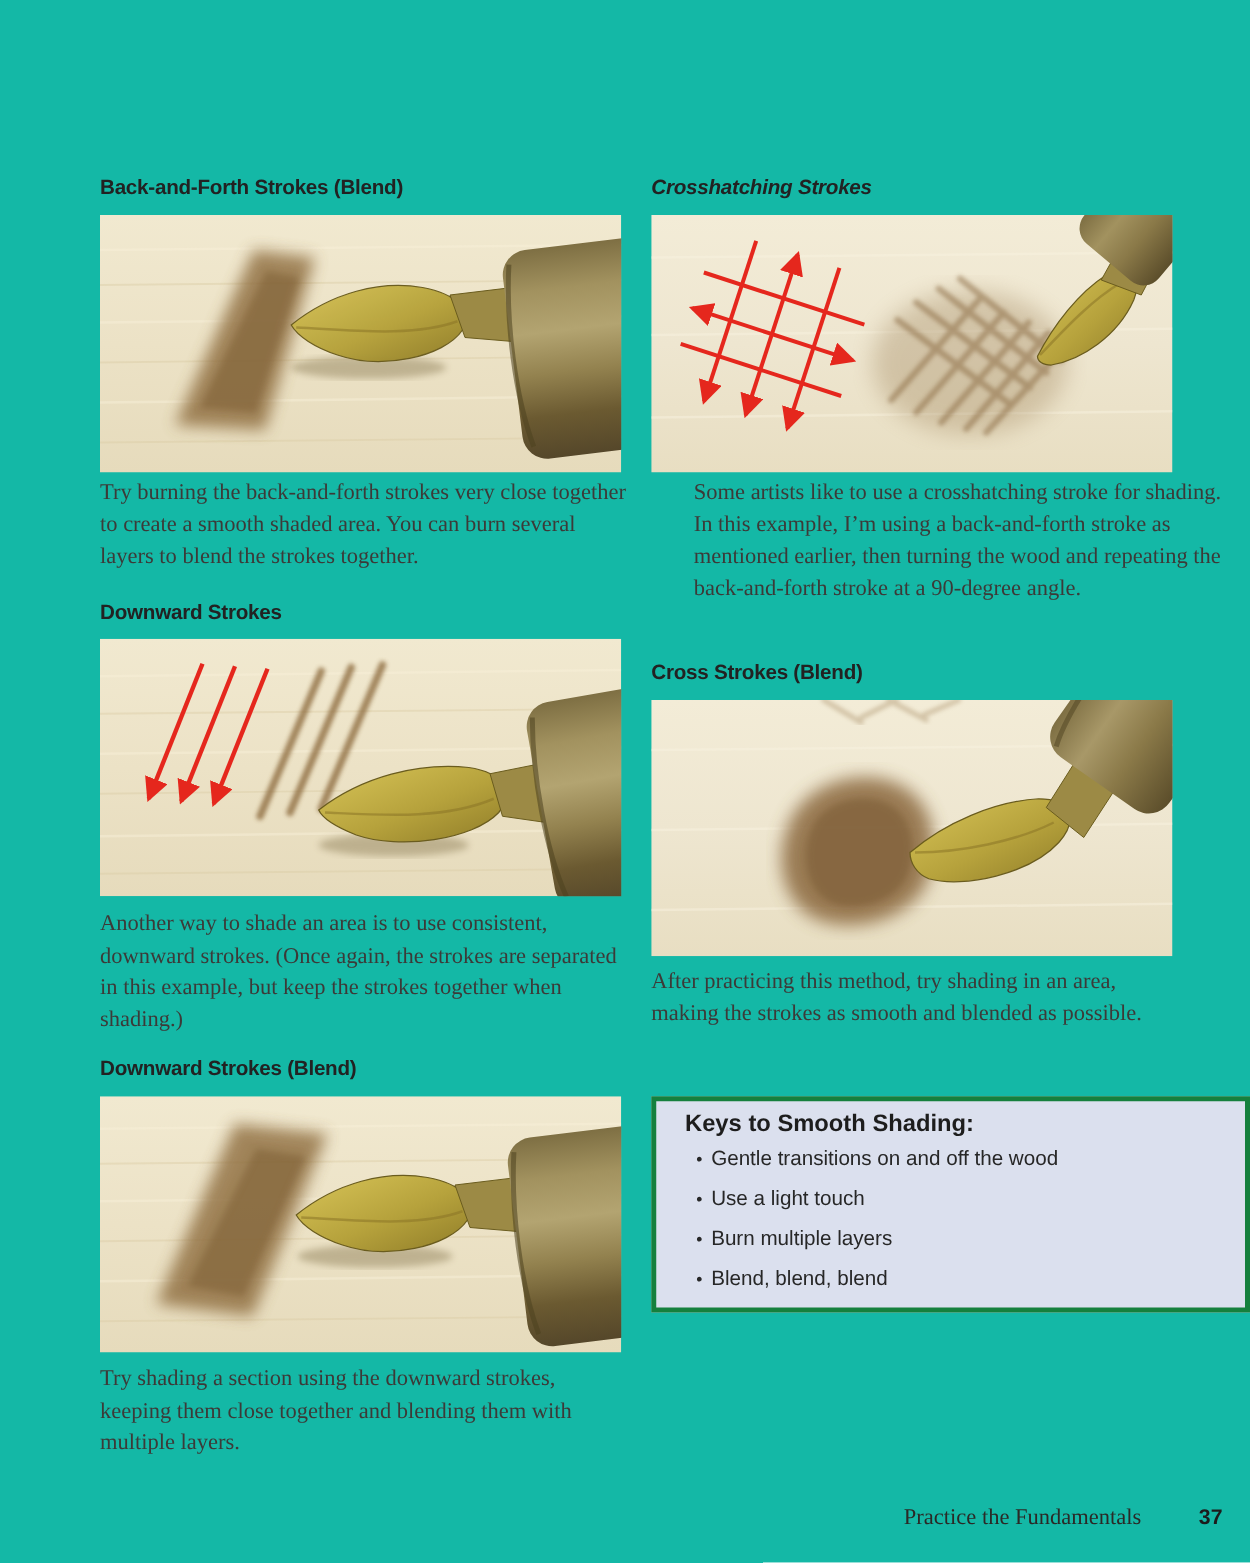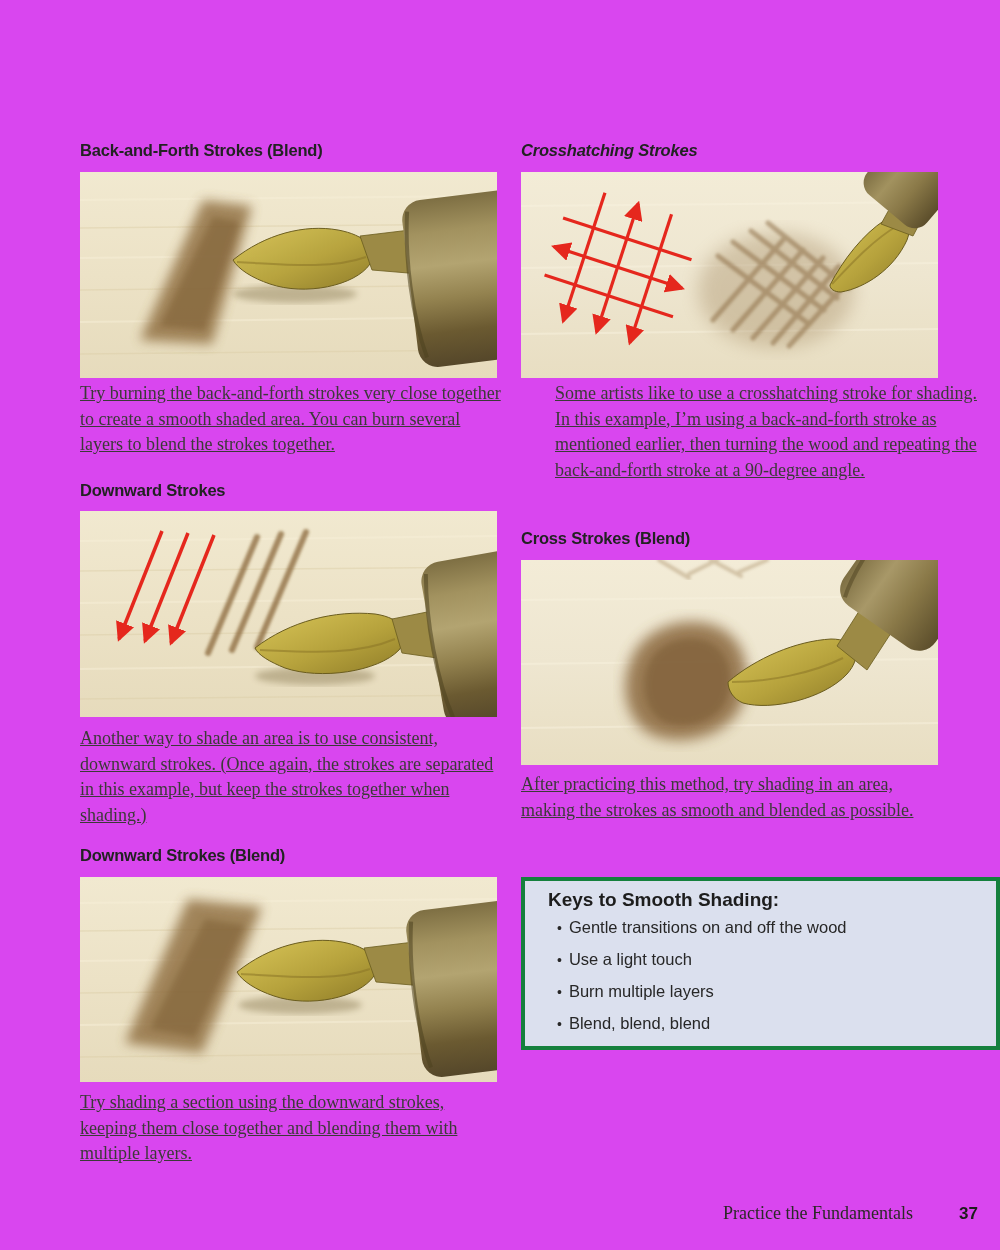--- a/index.html
+++ b/index.html
@@ -1,22 +1,22 @@
 <!DOCTYPE html>
 <html><head>
 <meta charset="utf-8">
 <style>
   html,body{margin:0;padding:0;background:#ffffff;}
-  .page{position:relative;width:1000px;height:1250px;background:#d946ef;overflow:hidden;
+  .page{position:relative;width:1000px;height:1250px;background:#14b8a6;overflow:hidden;
         font-family:"Liberation Sans",sans-serif;}
   .abs{position:absolute;}
   .heading{font-family:"Liberation Sans",sans-serif;font-weight:700;font-size:16.5px;
            color:#222222;letter-spacing:-0.2px;}
   .caption{font-family:"Liberation Serif",serif;font-size:18px;line-height:25.5px;
-           color:#3c3a38;text-decoration:underline;}
+           color:#3c3a38;}
   .photo{display:block;}
   .keys-box{background:#dbe0ee;border:4px solid #15803d;box-sizing:border-box;
             padding:8px 10px 0 23px;}
   .keys-title{font-weight:700;font-size:19px;color:#1d1d1d;margin:0 0 7px 0;}
   .keys-list{list-style:none;margin:0;padding:0 0 0 9px;}
   .keys-list li{font-size:16.5px;color:#272727;margin-bottom:13px;display:flex;align-items:baseline;}
   .keys-list .dot{font-size:14px;margin-right:7px;color:#272727;}
   .footer-chapter{font-family:"Liberation Serif",serif;font-size:18px;color:#2b2926;}
   .footer-page{font-family:"Liberation Sans",sans-serif;font-weight:700;font-size:17px;color:#1c1c1c;}
 </style>

